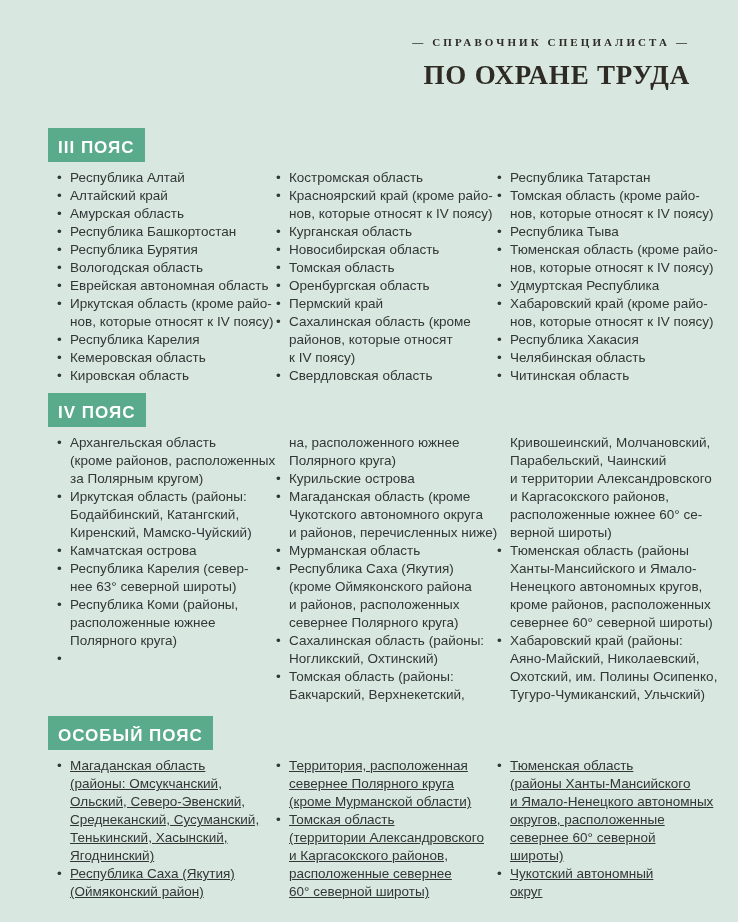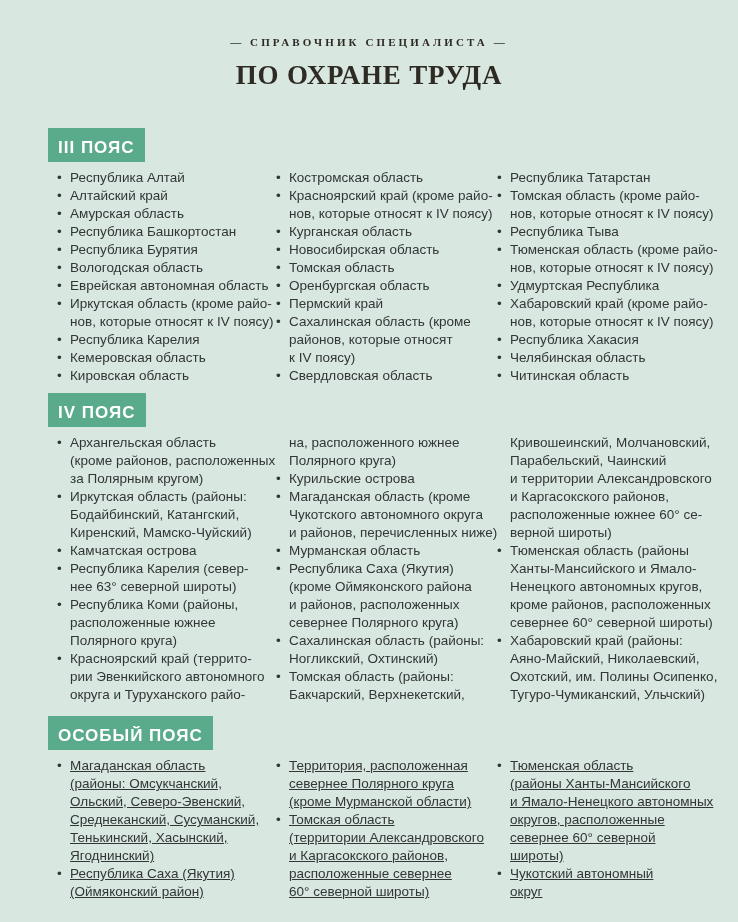--- a/index.html
+++ b/index.html
@@ -11,21 +11,21 @@
   }
   *{box-sizing:border-box;}
   html,body{margin:0;padding:0;}
   body{
     width:738px;height:922px;overflow:hidden;
     background:var(--bg);
     color:var(--text);
     font-family:"Liberation Sans",sans-serif;
   }
   .page{width:738px;height:922px;padding:36px 28px 0 48px;}
-  header{ text-align:center; padding-right:20px; color:var(--ink); }
+  header{ text-align:right; padding-right:20px; color:var(--ink); }
   .kicker{
     font-family:"Liberation Serif",serif;
     font-weight:700;font-size:11px;letter-spacing:3.1px;
     white-space:nowrap;
   }
   .title{
     font-family:"Liberation Serif",serif;
     font-weight:700;font-size:27px;letter-spacing:0.8px;
     margin-top:12px;white-space:nowrap;
   }
@@ -118,23 +118,21 @@
 за Полярным кругом)</span></li>
             <li class="item"><span class="bullet">•</span><span class="txt">Иркутская область (районы:
 Бодайбинский, Катангский,
 Киренский, Мамско-Чуйский)</span></li>
             <li class="item"><span class="bullet">•</span><span class="txt">Камчатская острова</span></li>
             <li class="item"><span class="bullet">•</span><span class="txt">Республика Карелия (север-
 нее 63° северной широты)</span></li>
             <li class="item"><span class="bullet">•</span><span class="txt">Республика Коми (районы,
 расположенные южнее
 Полярного круга)</span></li>
-            <li class="item"><span class="bullet">•</span><span class="txt">Красноярский край (террито-
-рии Эвенкийского автономного
-округа и Туруханского райо-</span></li>
+            <li class="item"><span class="bullet">•</span></li>
           </ul>
           <ul class="col">
             <li class="item no-bullet"><span class="txt">на, расположенного южнее
 Полярного круга)</span></li>
             <li class="item"><span class="bullet">•</span><span class="txt">Курильские острова</span></li>
             <li class="item"><span class="bullet">•</span><span class="txt">Магаданская область (кроме
 Чукотского автономного округа
 и районов, перечисленных ниже)</span></li>
             <li class="item"><span class="bullet">•</span><span class="txt">Мурманская область</span></li>
             <li class="item"><span class="bullet">•</span><span class="txt">Республика Саха (Якутия)

